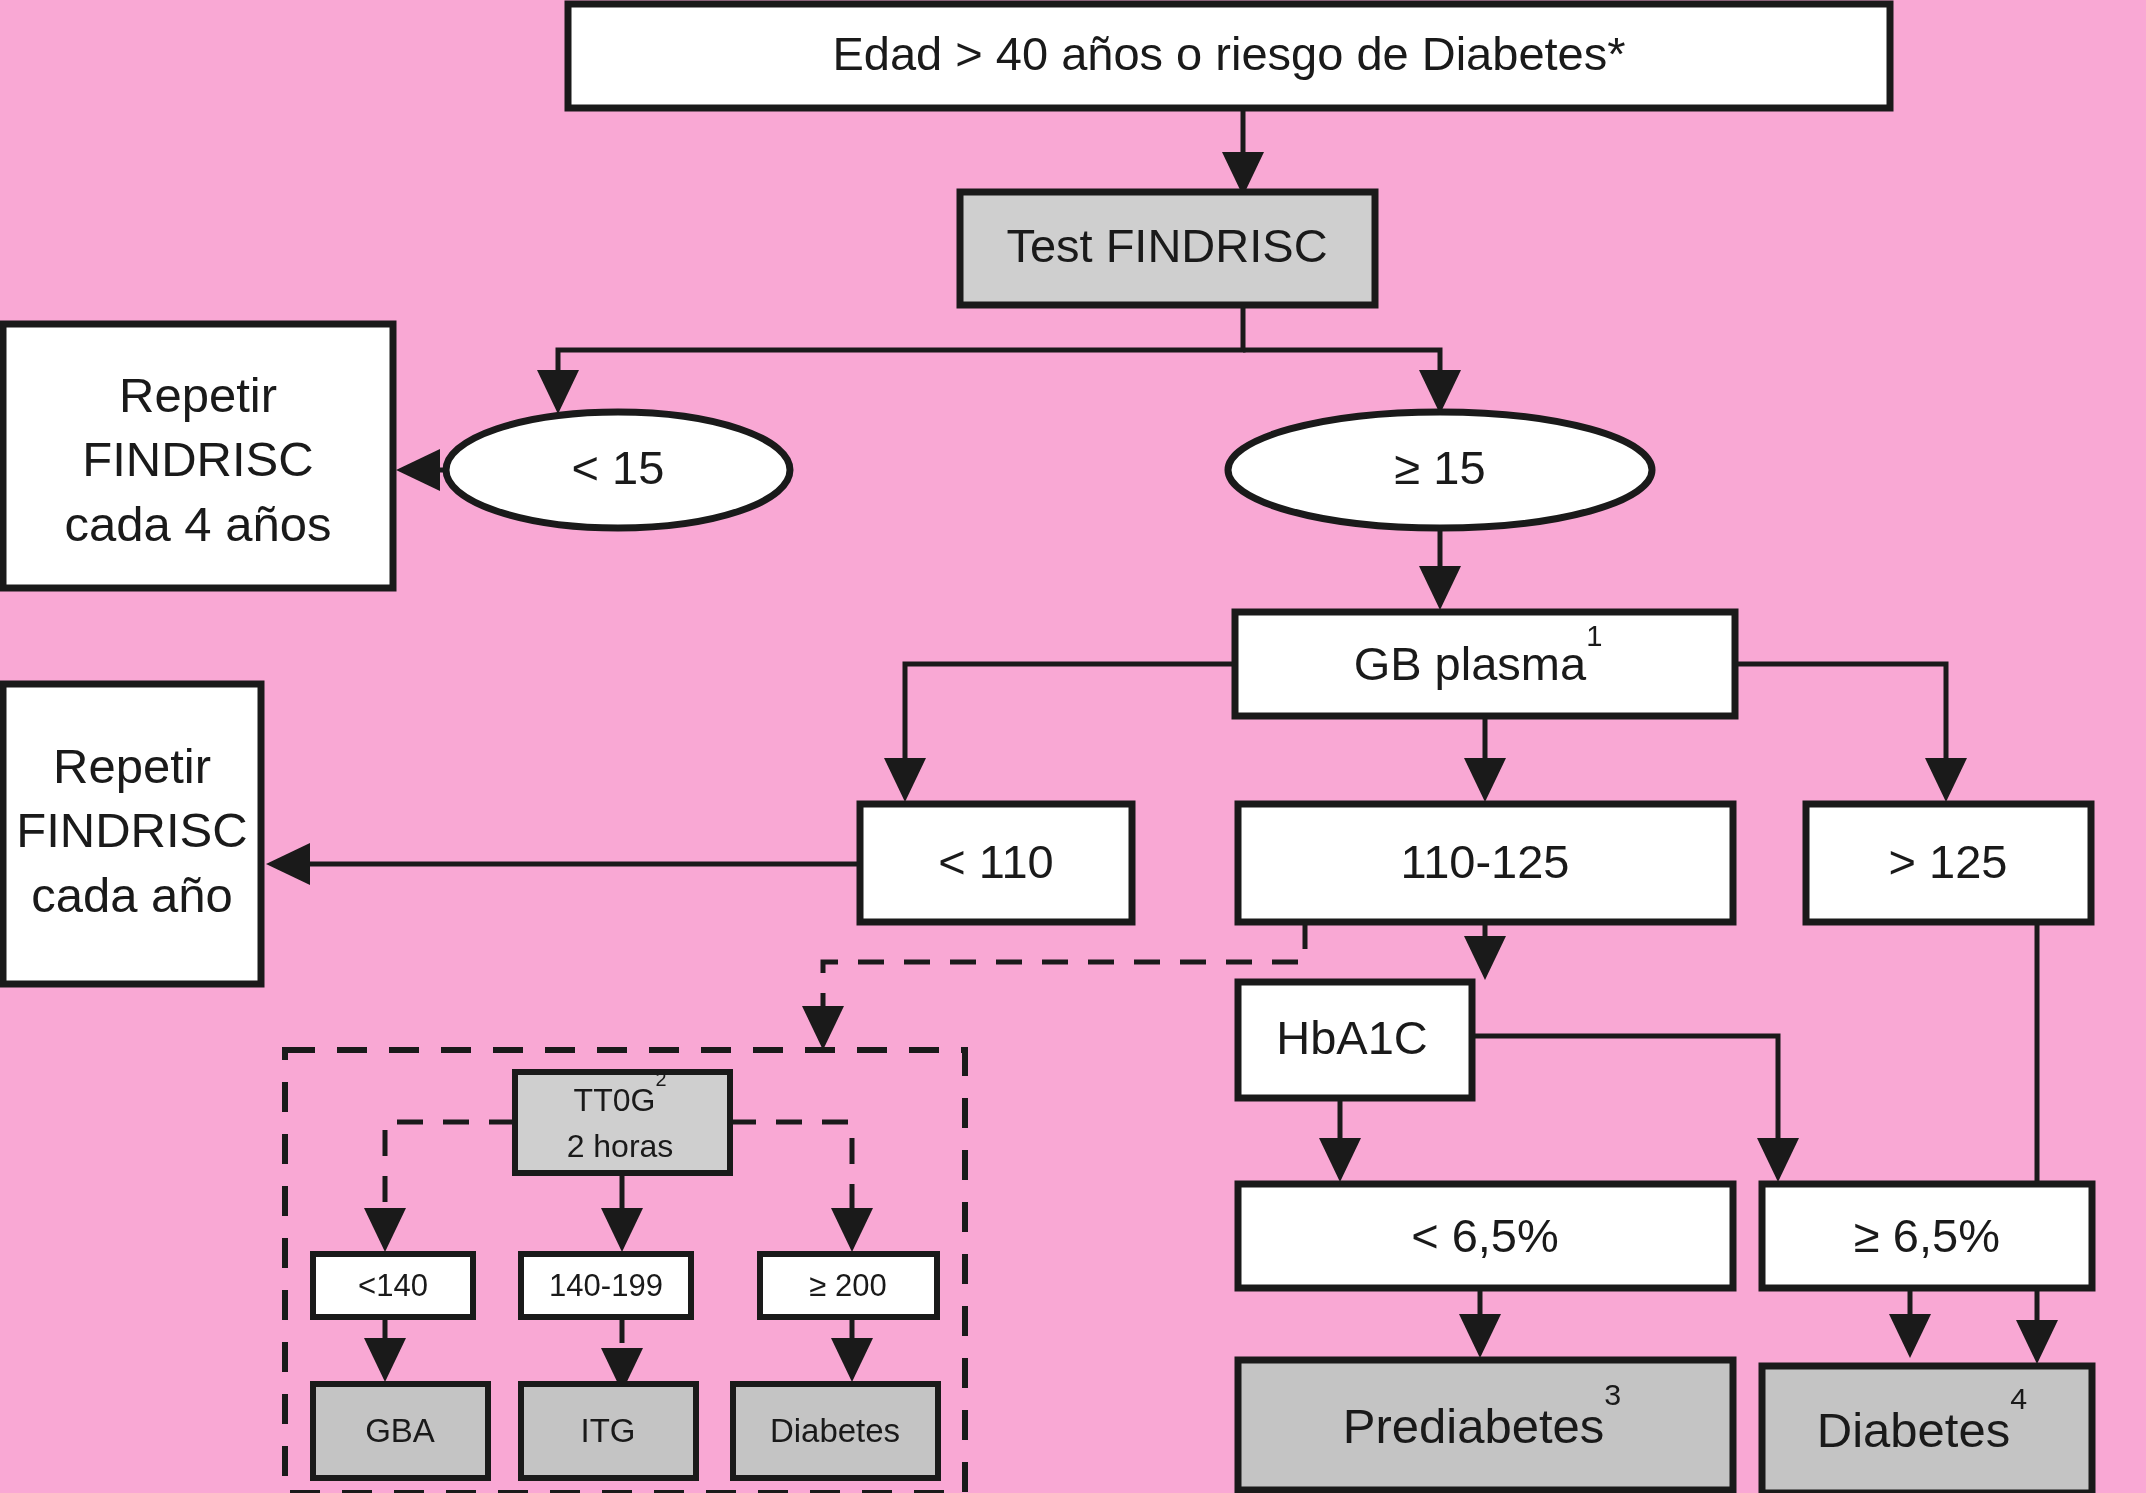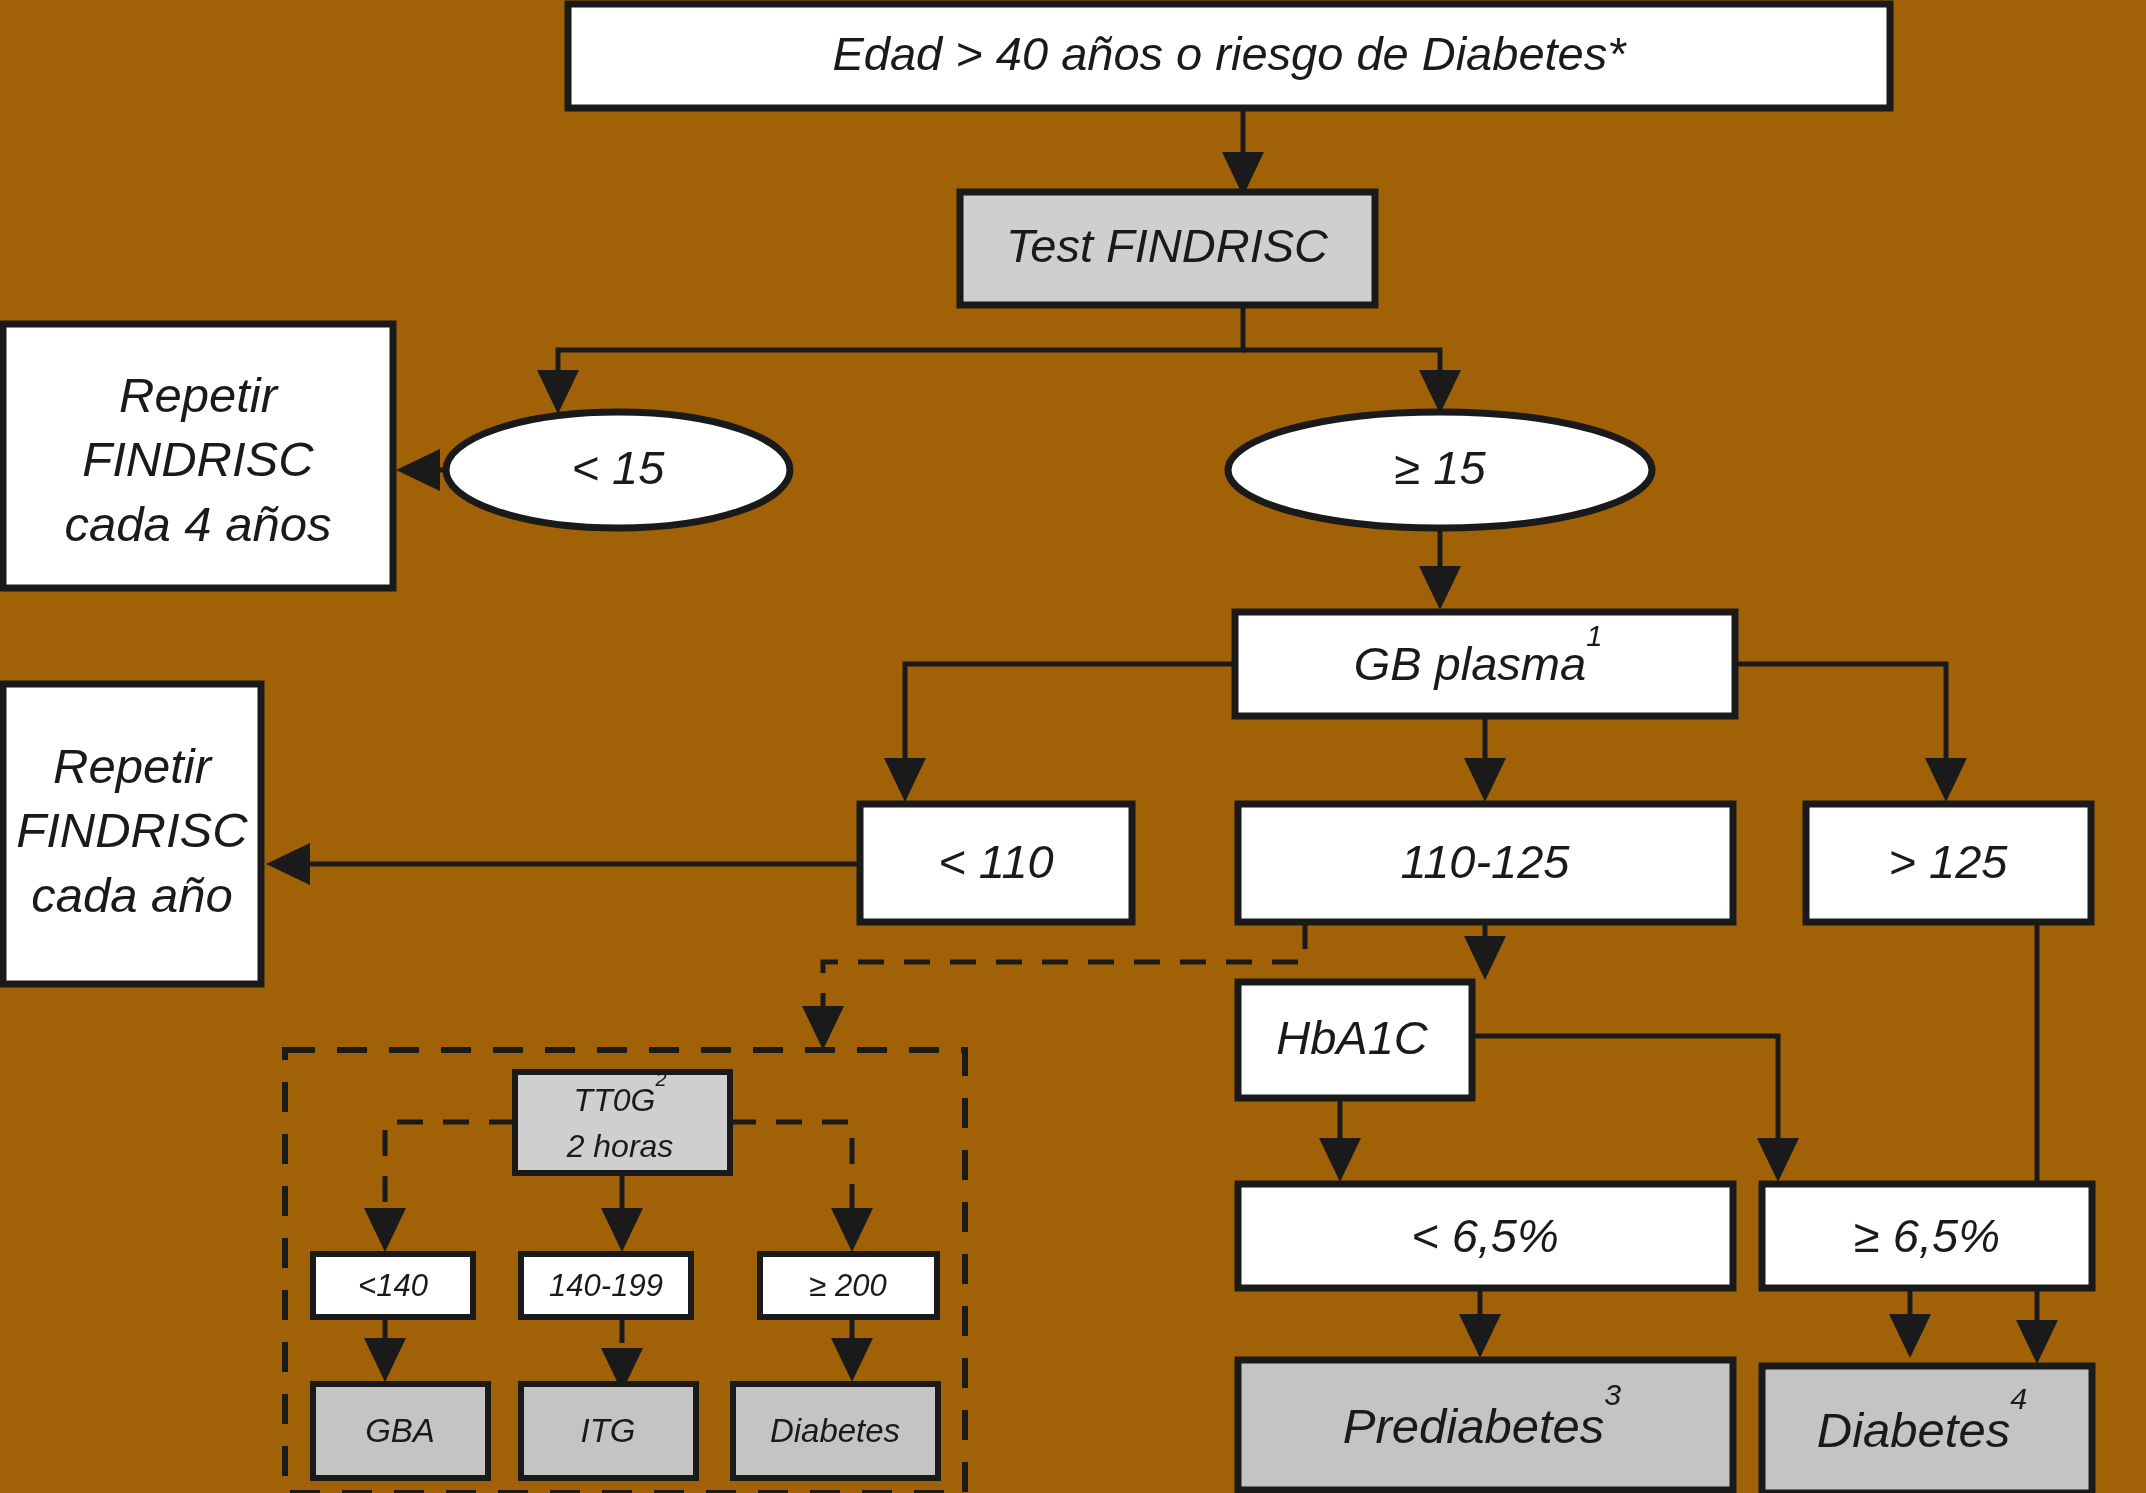--- a/index.html
+++ b/index.html
@@ -4,24 +4,23 @@
 <style>
   html, body {
     margin: 0;
     padding: 0;
     background: #ffffff;
   }
   #chart-root {
     position: relative;
     width: 2146px;
     height: 1493px;
-    background: #a16207;
+    background: #f9a8d4;
     font-family: "Liberation Sans", sans-serif;
     overflow: hidden;
-    font-style: italic;
   }
   svg.flow {
     position: absolute;
     top: 0; left: 0;
     width: 2146px;
     height: 1493px;
     display: block;
   }
   .node-text {
     font-family: "Liberation Sans", sans-serif;

